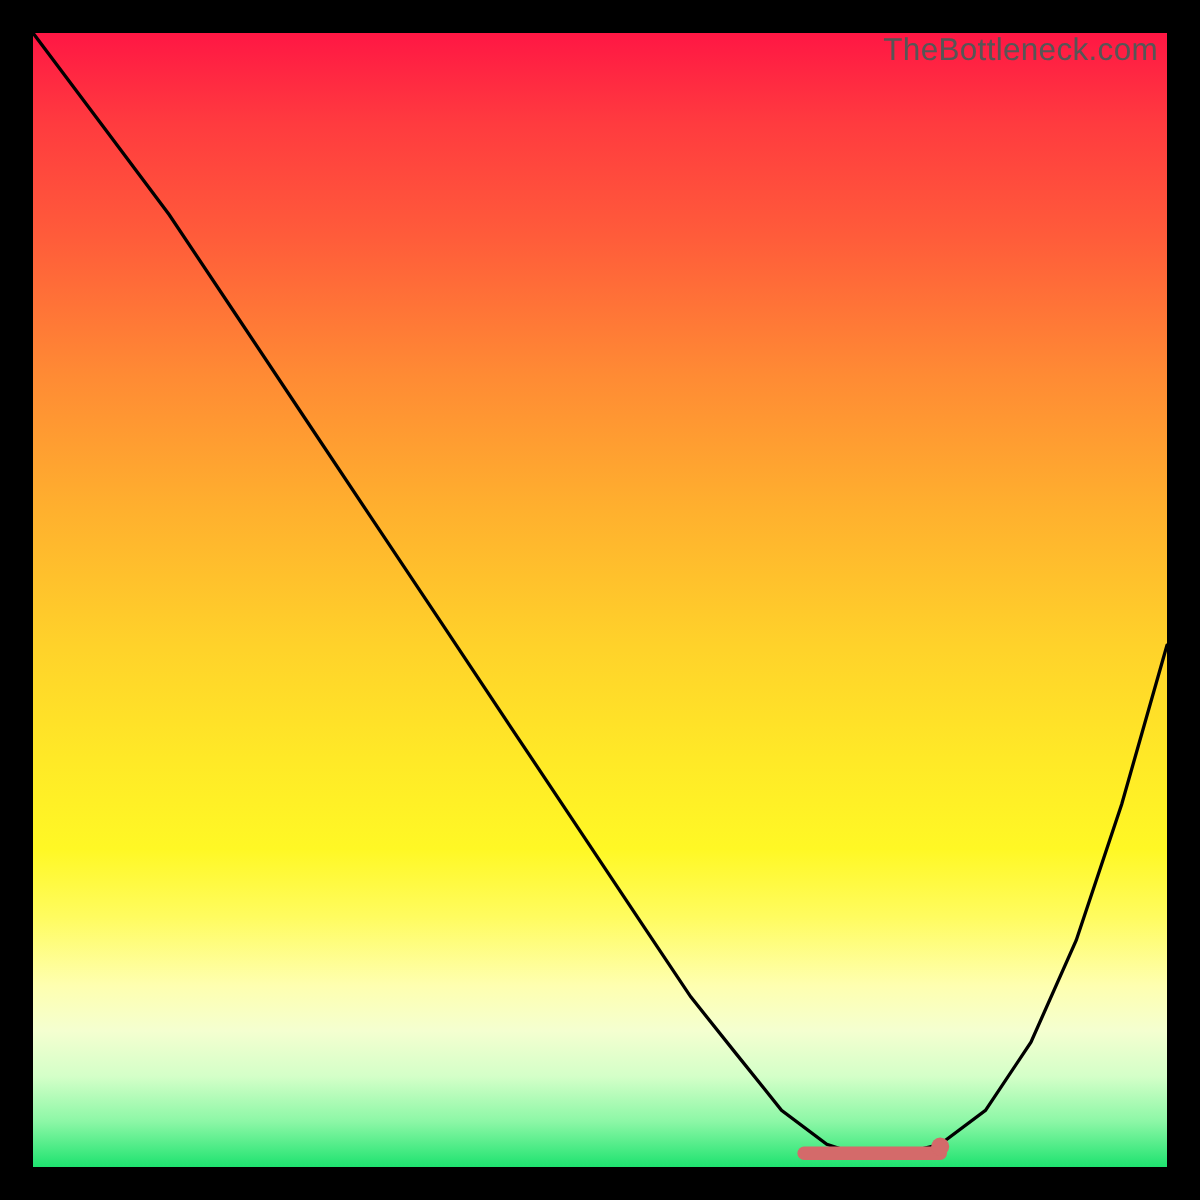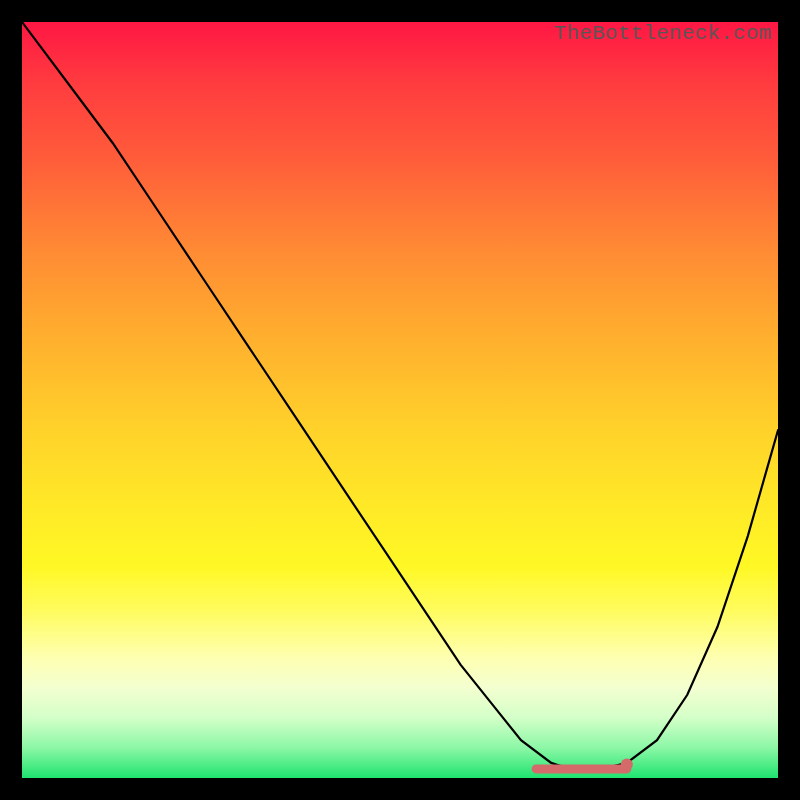--- a/index.html
+++ b/index.html
@@ -40,21 +40,21 @@
     );
   }
   .curve {
     position: absolute;
     inset: 0;
   }
   .watermark {
     position: absolute;
     top: 0;
     right: 6px;
-    font-family: Liberation Mono, monospace;
+    font-family: Liberation Sans, sans-serif;
     font-size: 21px;
     letter-spacing: 0.2px;
     color: #565656;
     user-select: none;
   }
 </style>
 </head>
 <body>
 
 <div class="frame">

